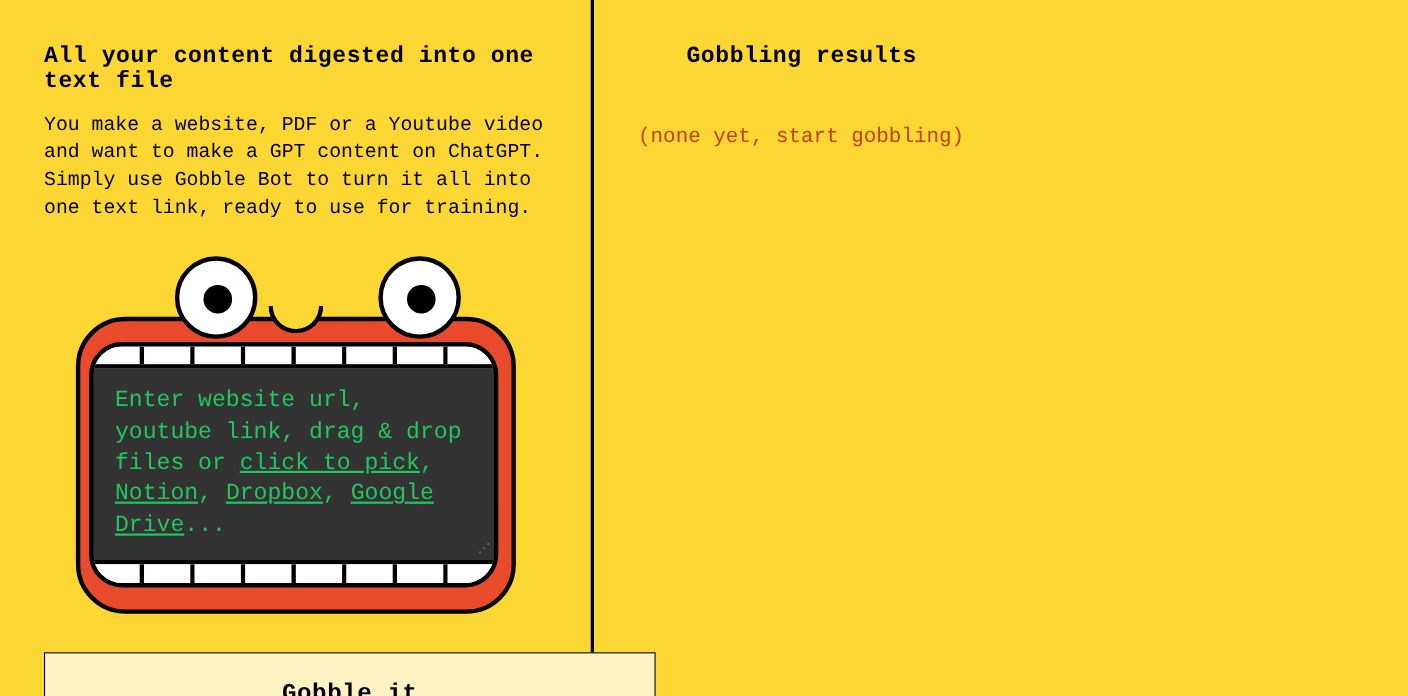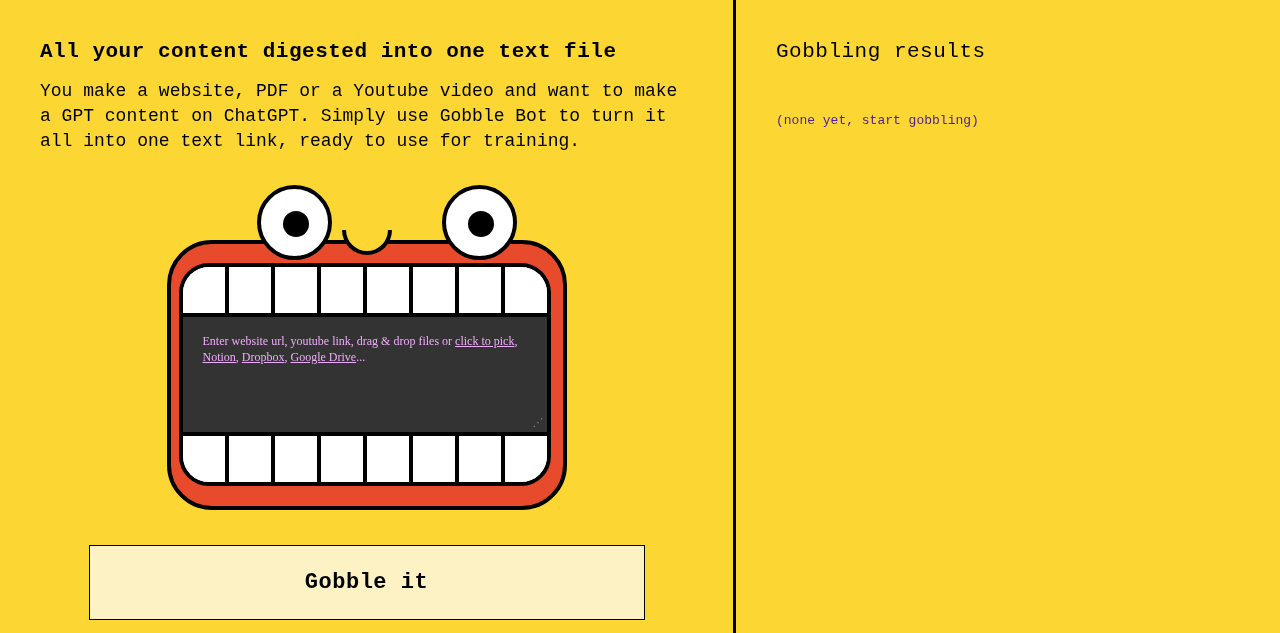--- a/index.html
+++ b/index.html
@@ -9,21 +9,21 @@
     }
     body {
       font-family: 'Courier New', Courier, monospace;
       background: #fcd734;
       width: 1280px;
       height: 633px;
       overflow: hidden;
       display: flex;
     }
     .left-panel {
-      width: 736px;
+      width: 540px;
       height: 100%;
       padding: 40px 40px 32px 40px;
       border-right: 3px solid #000;
       display: flex;
       flex-direction: column;
     }
     .right-panel {
       flex: 1;
       padding: 40px;
     }
@@ -128,24 +128,24 @@
     .tooth:last-child {
       border-right: none;
     }
     .input-zone {
       flex: 1;
       background: #333;
       padding: 16px 20px;
       position: relative;
     }
     .placeholder-text {
-      color: #f0abfc;
-      font-size: 12px;
+      color: #22c55e;
+      font-size: 21px;
       line-height: 1.35;
-      font-family: Liberation Serif, serif;
+      font-family: Liberation Mono, monospace;
     }
     .placeholder-text .link {
       text-decoration: underline;
       cursor: pointer;
     }
     .resize-handle {
       position: absolute;
       bottom: 2px;
       right: 2px;
       width: 12px;
@@ -162,27 +162,28 @@
       border: 1.5px solid #000;
       text-align: center;
       font-family: 'Courier New', Courier, monospace;
       font-size: 22px;
       font-weight: bold;
       cursor: pointer;
       letter-spacing: 0.5px;
     }
     .right-heading {
       font-size: 21px;
-      font-weight: normal;
+      font-weight: bold;
       margin-bottom: 50px;
       letter-spacing: 0.5px;
+      margin-left: 44px;
     }
     .empty-state {
-      color: #4c1d95;
-      font-size: 13px;
+      color: #c2410c;
+      font-size: 19px;
     }
   </style>
 </head>
 <body>
 
 <div class="left-panel">
   <h1 class="heading">All your content digested into one text file</h1>
   <p class="description">
     <span>You make a </span><b>website, PDF or a Youtube video</b><span> and want to </span><b>make a GPT content on ChatGPT</b><span>. Simply use Gobble Bot to turn it all into </span><b>one text link</b><span>, ready to use for training.</span>
   </p>

